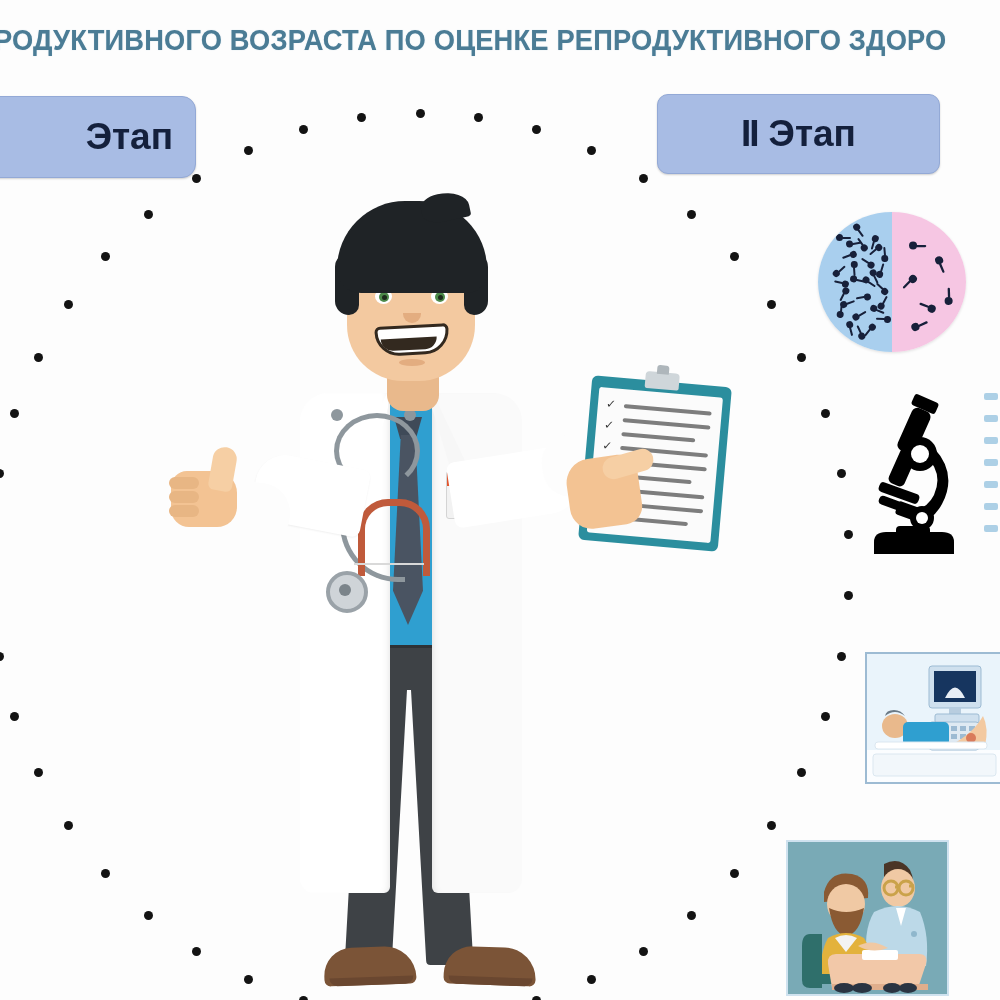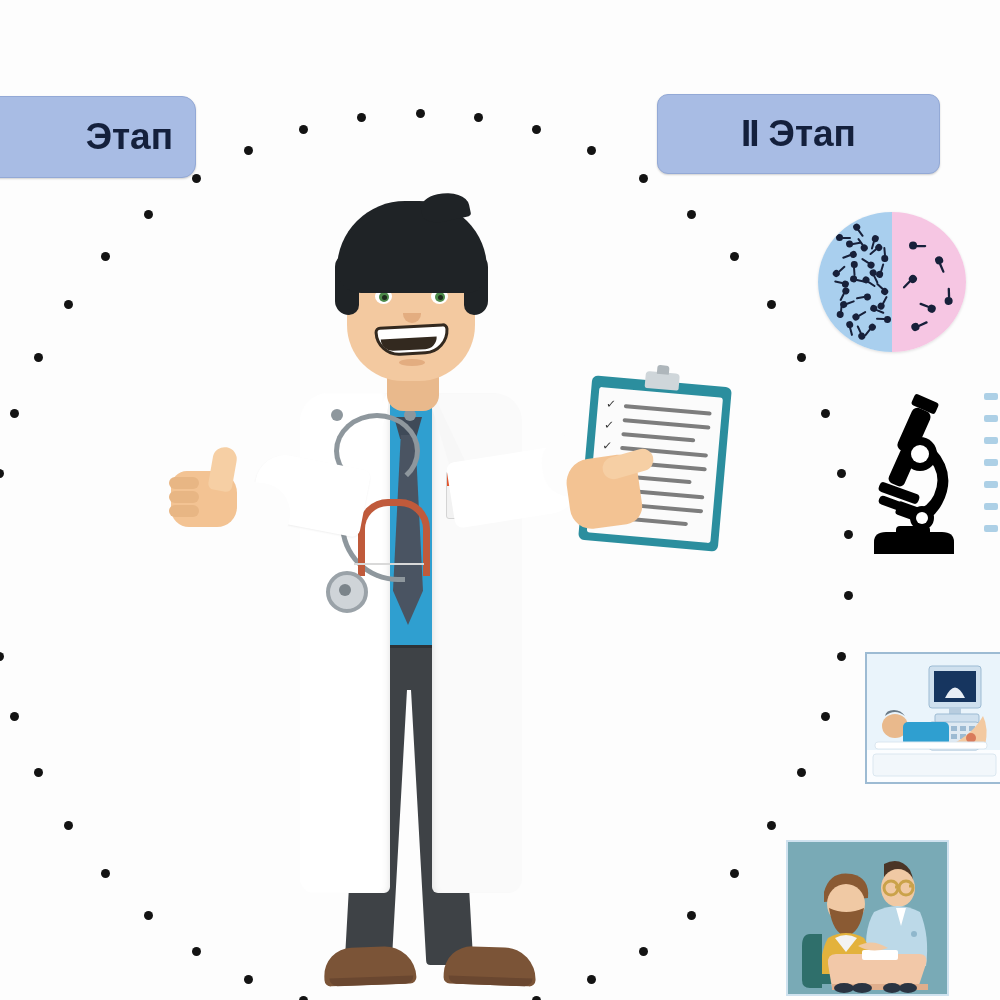--- a/index.html
+++ b/index.html
@@ -161,20 +161,23 @@
   #ultrasound{position:absolute;left:865px;top:652px;width:135px;height:128px;border:2px solid #9dbbd3;background:#e9f3fb;overflow:hidden;}
   #consult{position:absolute;left:786px;top:840px;width:159px;height:152px;border:2px solid #cfe2ef;background:#79aab6;overflow:hidden;}
 
   .shadow-soft{box-shadow:0 1px 3px rgba(0,0,0,.1);}
 </style>
 </head>
 <body>
 
 <div id="slide">
 
+  <div id="title-bar">
+    <div id="title-text">РОДУКТИВНОГО ВОЗРАСТА ПО ОЦЕНКЕ РЕПРОДУКТИВНОГО ЗДОРО</div>
+  </div>
 
   <div id="dot-ring">
       <div class="ring-dot" style="left: 415.5px; top: 108.5px; width: 9px; height: 9px; background: rgb(19, 19, 19);"></div>
       <div class="ring-dot" style="left: 474.052px; top: 112.71px; width: 9px; height: 9px; background: rgb(19, 19, 19);"></div>
       <div class="ring-dot" style="left: 531.513px; top: 125.261px; width: 9px; height: 9px; background: rgb(19, 19, 19);"></div>
       <div class="ring-dot" style="left: 586.812px; top: 145.92px; width: 9px; height: 9px; background: rgb(19, 19, 19);"></div>
       <div class="ring-dot" style="left: 638.921px; top: 174.302px; width: 9px; height: 9px; background: rgb(19, 19, 19);"></div>
       <div class="ring-dot" style="left: 686.868px; top: 209.878px; width: 9px; height: 9px; background: rgb(19, 19, 19);"></div>
       <div class="ring-dot" style="left: 729.759px; top: 251.986px; width: 9px; height: 9px; background: rgb(19, 19, 19);"></div>
       <div class="ring-dot" style="left: 766.797px; top: 299.84px; width: 9px; height: 9px; background: rgb(19, 19, 19);"></div>

